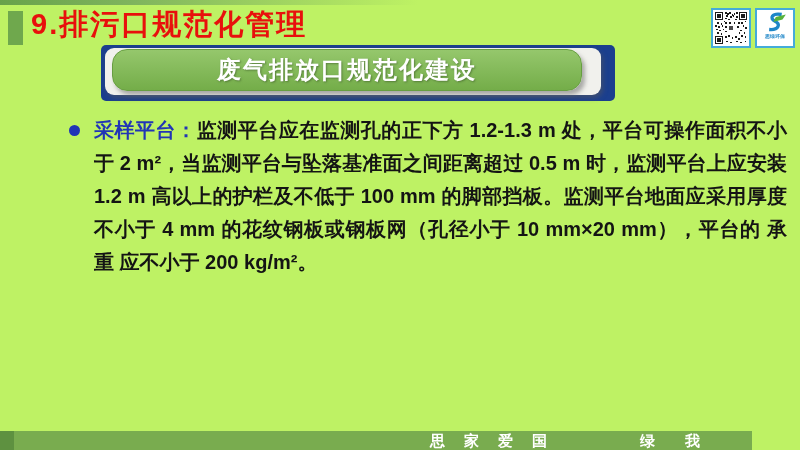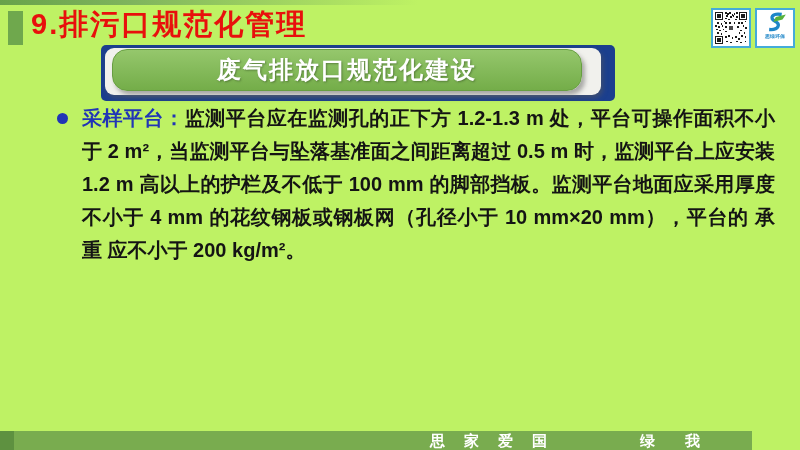--- a/index.html
+++ b/index.html
@@ -28,21 +28,21 @@
   .banner-card{position:absolute;left:4px;top:3px;width:496px;height:47px;background:#f1f1ed;
     border-radius:9px;box-shadow:2px 3px 5px rgba(90,90,90,.55);}
   .banner-pill{position:absolute;left:11px;top:4px;width:468px;height:40px;
     background:linear-gradient(#95c76c,#74ad49);border:1px solid #679e41;border-radius:15px;
     box-shadow:3px 4px 4px rgba(110,110,110,.55);
     display:flex;align-items:center;justify-content:center;}
   .banner-pill span{color:#ffffff;font-weight:bold;font-size:24px;letter-spacing:2px;
     text-shadow:1px 1px 2px rgba(60,90,40,.6);}
 
   
-  .bullets{position:absolute;left:55px;top:102px;width:720px;margin:0;padding:0;list-style:none;}
+  .bullets{position:absolute;left:55px;top:102px;width:720px;margin:12px;padding:0;list-style:none;}
   .bullet{position:relative;padding-left:27px;font-size:20px;line-height:33px;font-weight:bold;
     color:#141414;text-align:justify;}
   .dot{position:absolute;left:2px;top:11px;width:11px;height:11px;border-radius:50%;background:#2135b6;}
   .lead{color:#2135b6;}
 
   
   .footer{position:absolute;left:0;bottom:0;width:752px;height:19px;background:#79ac4f;}
   .footer-accent{position:absolute;left:0;top:0;width:14px;height:19px;background:#5e9140;}
   .footer span{position:absolute;top:0;color:#ffffff;font-weight:bold;font-size:15px;line-height:20px;}
   .f1{left:430px;letter-spacing:19px;}

